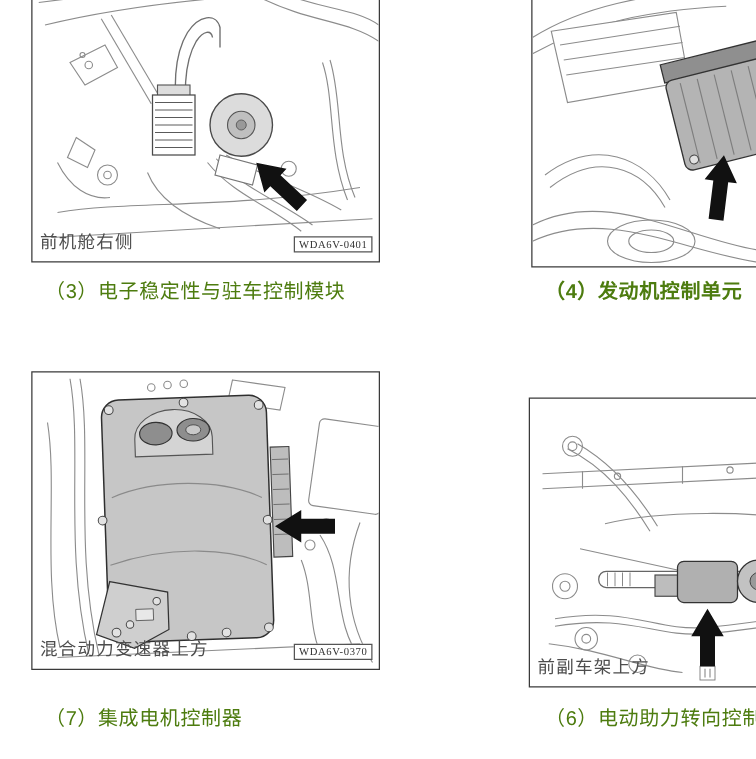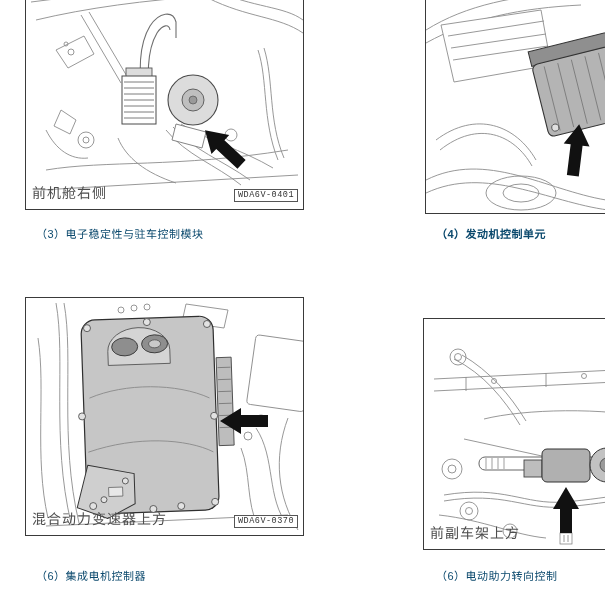--- a/index.html
+++ b/index.html
@@ -14,25 +14,25 @@
   }
   .art{position:absolute;left:0;top:0;width:100%;height:100%;}
   .loc-label{
     position:absolute;left:6px;bottom:7px;
     font-size:14px;color:#4d4d4d;letter-spacing:1px;white-space:nowrap;
   }
   .code-box{
     position:absolute;right:5px;bottom:7px;
     font-size:8.5px;color:#333;border:1px solid #555;background:#fff;
     padding:0 3px;line-height:11px;letter-spacing:.5px;white-space:nowrap;
-    font-family:Liberation Mono, monospace;
+    font-family:Liberation Serif, serif;
     text-align:center;
   }
   .caption{
-    position:absolute;font-size:11px;color:#0c4a6e;letter-spacing:.5px;
+    position:absolute;font-size:16px;color:#4d7c0f;letter-spacing:.5px;
     white-space:nowrap;line-height:18px;
   }
 </style>
 </head>
 <body>
 
 <figure class="panel" style="left:25px;top:-13px;width:277px;height:221px;">
   <svg class="art" viewBox="0 0 277 221">
     <g fill="none" stroke="#8c8c8c" stroke-width="0.9">
       <path d="M5,14 L85,4"></path>
@@ -186,21 +186,21 @@
           <circle cx="97" cy="182" r="3"></circle>
       </g>
     </g>
     <g transform="translate(220,123) rotate(-90)">
       <polygon points="0,-26 13,-5 6,-5 6,22 -6,22 -6,-5 -13,-5" fill="#111"></polygon>
     </g>
   </svg>
   <span class="loc-label">混合动力变速器上方</span>
   <span class="code-box">WDA6V-0370</span>
 </figure>
-<div class="caption" style="left:36px;top:567px;">（6）集成电机控制器</div>
+<div class="caption" style="left:36px;top:567px;">（7）集成电机控制器</div>
 
 <figure class="panel" style="left:423px;top:318px;width:260px;height:230px;">
   <svg class="art" viewBox="0 0 260 230">
     <g fill="none" stroke="#8c8c8c" stroke-width="0.9">
       <path d="M10,60 L252,48"></path>
         <path d="M10,72 L252,60"></path>
       <line x1="42" y1="58" x2="42" y2="72"></line>
         <line x1="122" y1="54" x2="122" y2="68"></line>
       <line x1="202" y1="50" x2="202" y2="64"></line>
       <circle cx="70" cy="62" r="2.5"></circle>

